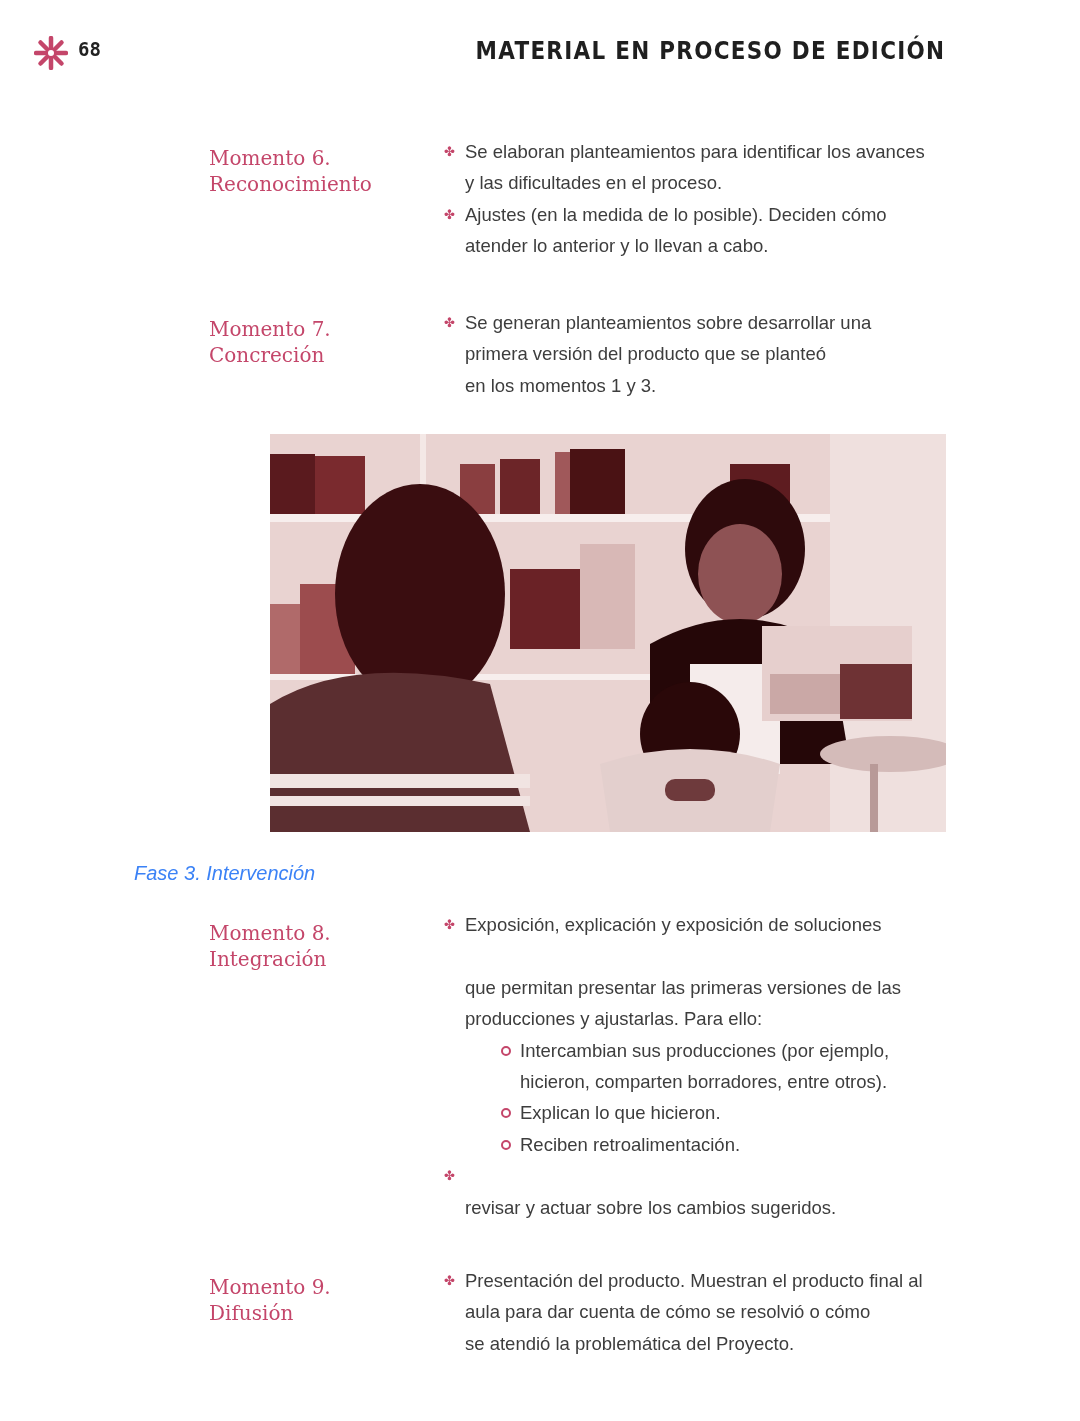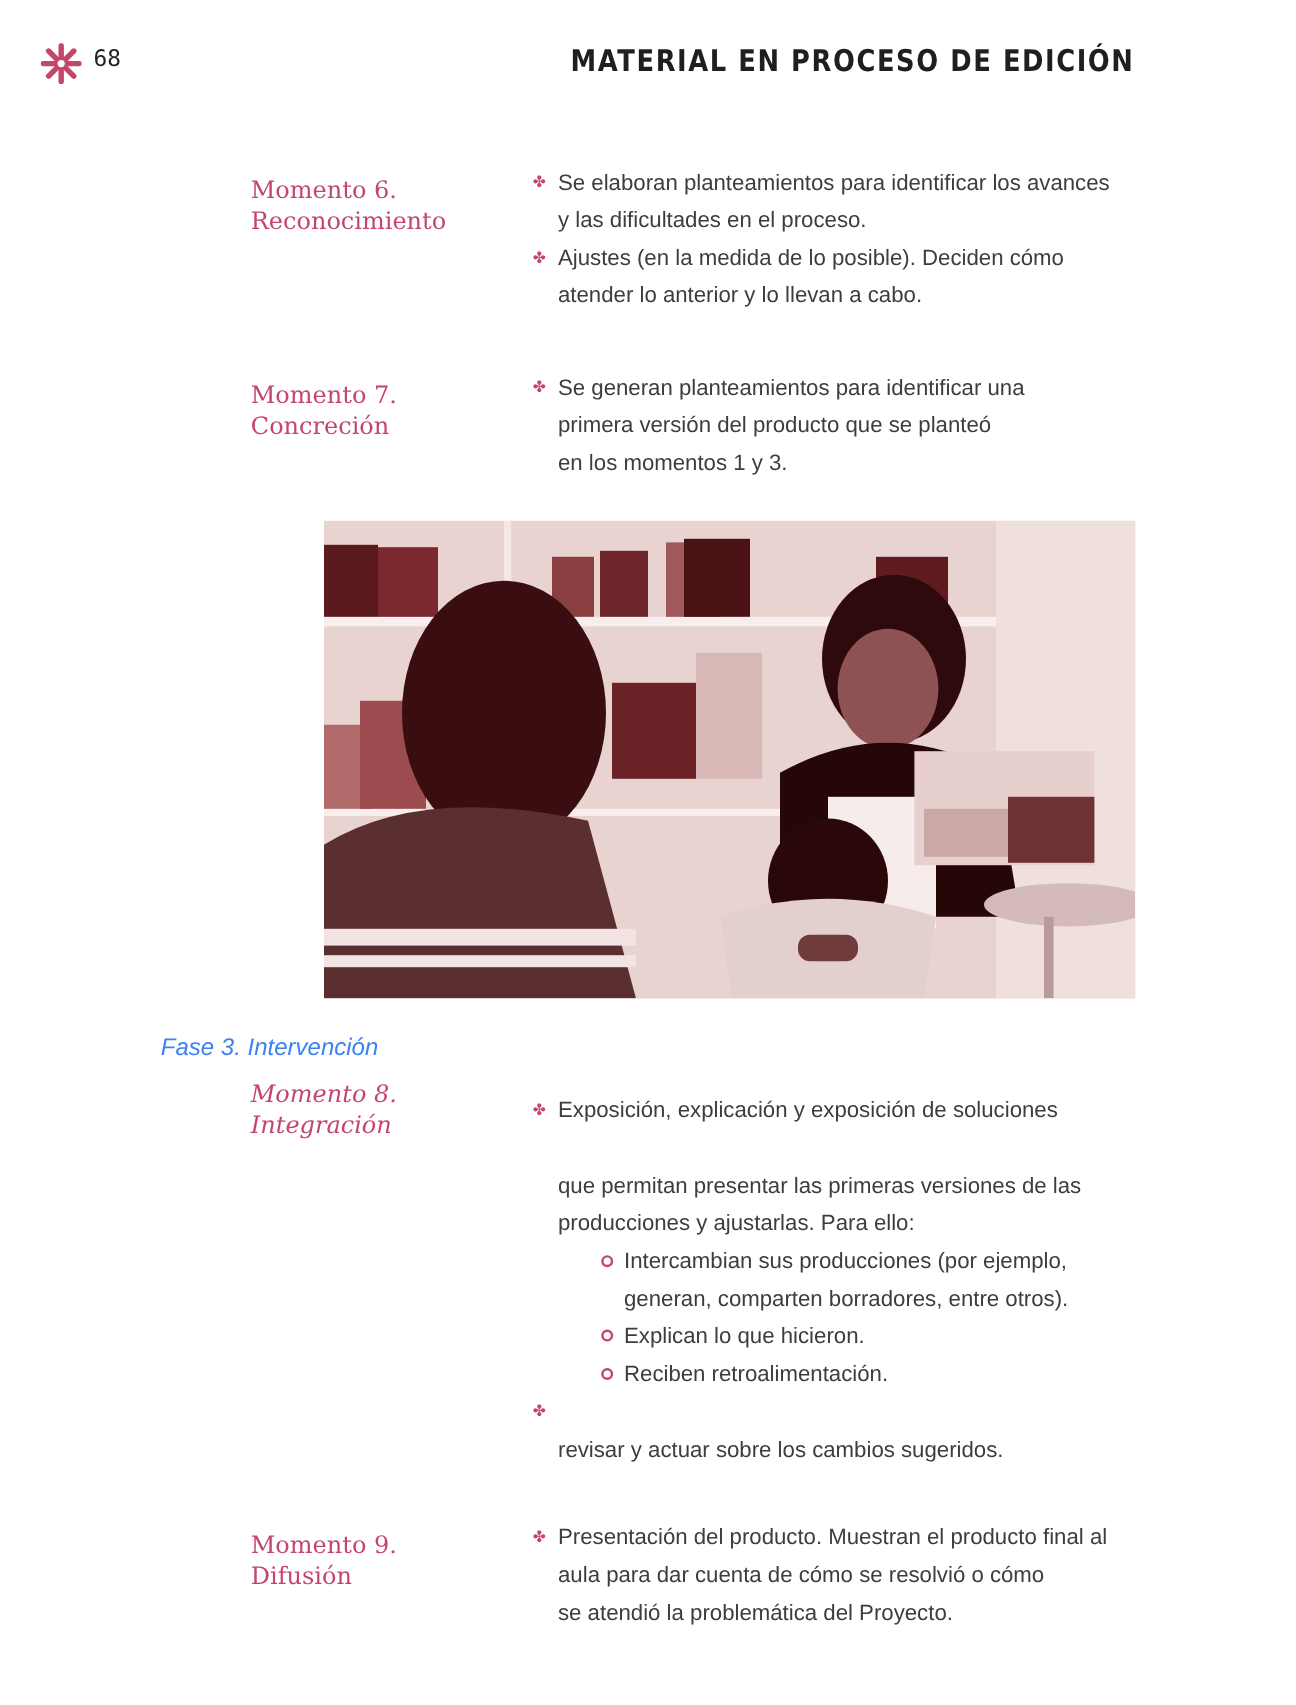--- a/index.html
+++ b/index.html
@@ -3,21 +3,21 @@
 <meta charset="utf-8">
 <style>
   html, body { margin: 0; padding: 0; }
   body {
     width: 1080px; height: 1421px; background: #ffffff; position: relative; overflow: hidden;
     font-family: "Liberation Sans", sans-serif; color: #3d3d3d;
   }
   .header-logo { position: absolute; left: 34px; top: 36px; width: 34px; height: 34px; }
   .page-num {
     position: absolute; left: 78px; top: 38px; font-family: "DejaVu Sans Mono", monospace;
-    font-size: 19px; font-weight: normal; color: #222;
+    font-size: 19px; font-weight: bold; color: #222;
   }
   .header-title {
     position: absolute; right: 135px; top: 36px; font-family: "DejaVu Sans", sans-serif;
     font-size: 25px; font-weight: bold; letter-spacing: 1.5px; color: #1f1f1f;
     transform: scaleX(0.86); transform-origin: right center;
   }
   .moment-title {
     position: absolute; left: 209px; font-family: "DejaVu Serif", serif; font-size: 20px;
     line-height: 26px; color: #c4466a; width: 220px;
   }
@@ -65,21 +65,21 @@
     <li><span class="mark">✤</span><span>Ajustes (en la medida de lo posible). Deciden cómo</span><br><span>atender lo anterior y lo llevan a cabo.</span></li>
   </ul>
 </section>
 
 <section>
   <div class="moment-title" style="top:316px;">
     <div>Momento 7.</div>
     <div>Concreción</div>
   </div>
   <ul class="bullets" style="top:307px;">
-    <li><span class="mark">✤</span><span>Se generan planteamientos para identificar una</span><br><span>primera versión del producto que se planteó</span><br><span>en los momentos 1 y 3.</span></li>
+    <li><span class="mark">✤</span><span>Se generan planteamientos sobre desarrollar una</span><br><span>primera versión del producto que se planteó</span><br><span>en los momentos 1 y 3.</span></li>
   </ul>
 </section>
 
 <div class="photo">
   <svg width="676" height="398" viewBox="0 0 676 398">
     <rect width="676" height="398" fill="#efe0de"></rect>
 
     <rect x="0" y="0" width="560" height="398" fill="#e9d3d1"></rect>
     <rect x="0" y="80" width="560" height="8" fill="#f7eeed"></rect>
     <rect x="0" y="240" width="560" height="6" fill="#f7eeed"></rect>
@@ -118,28 +118,28 @@
     <rect x="395" y="345" width="50" height="22" rx="10" fill="#6e3a3c"></rect>
 
     <ellipse cx="620" cy="320" rx="70" ry="18" fill="#d4bbb9"></ellipse>
     <rect x="600" y="330" width="8" height="68" fill="#b89a98"></rect>
   </svg>
 </div>
 
 <div class="phase">Fase 3. Intervención</div>
 
 <section>
-  <div class="moment-title" style="top:898px;font-style:italic;">
+  <div class="moment-title" style="top:920px;">
     <div>Momento 8.</div>
     <div>Integración</div>
   </div>
   <ul class="bullets" style="top:909px;">
     <li><span class="mark">✤</span><span>Exposición, explicación y exposición de soluciones</span><br><br><span>que permitan presentar las primeras versiones de las</span><br><span>producciones y ajustarlas. Para ello:</span>
       <ul class="sub" style="margin-left:-21px;">
-        <li style="position:relative;"><span class="ring"></span><span>Intercambian sus producciones (por ejemplo,</span><br><span>generan, comparten borradores, entre otros).</span></li>
+        <li style="position:relative;"><span class="ring"></span><span>Intercambian sus producciones (por ejemplo,</span><br><span>hicieron, comparten borradores, entre otros).</span></li>
         <li style="position:relative;"><span class="ring"></span><span>Explican lo que hicieron.</span></li>
         <li style="position:relative;"><span class="ring"></span><span>Reciben retroalimentación.</span></li>
       </ul>
     </li>
     <li><span class="mark">✤</span><br><span>revisar y actuar sobre los cambios sugeridos.</span></li>
   </ul>
 </section>
 
 <section>
   <div class="moment-title" style="top:1274px;">

